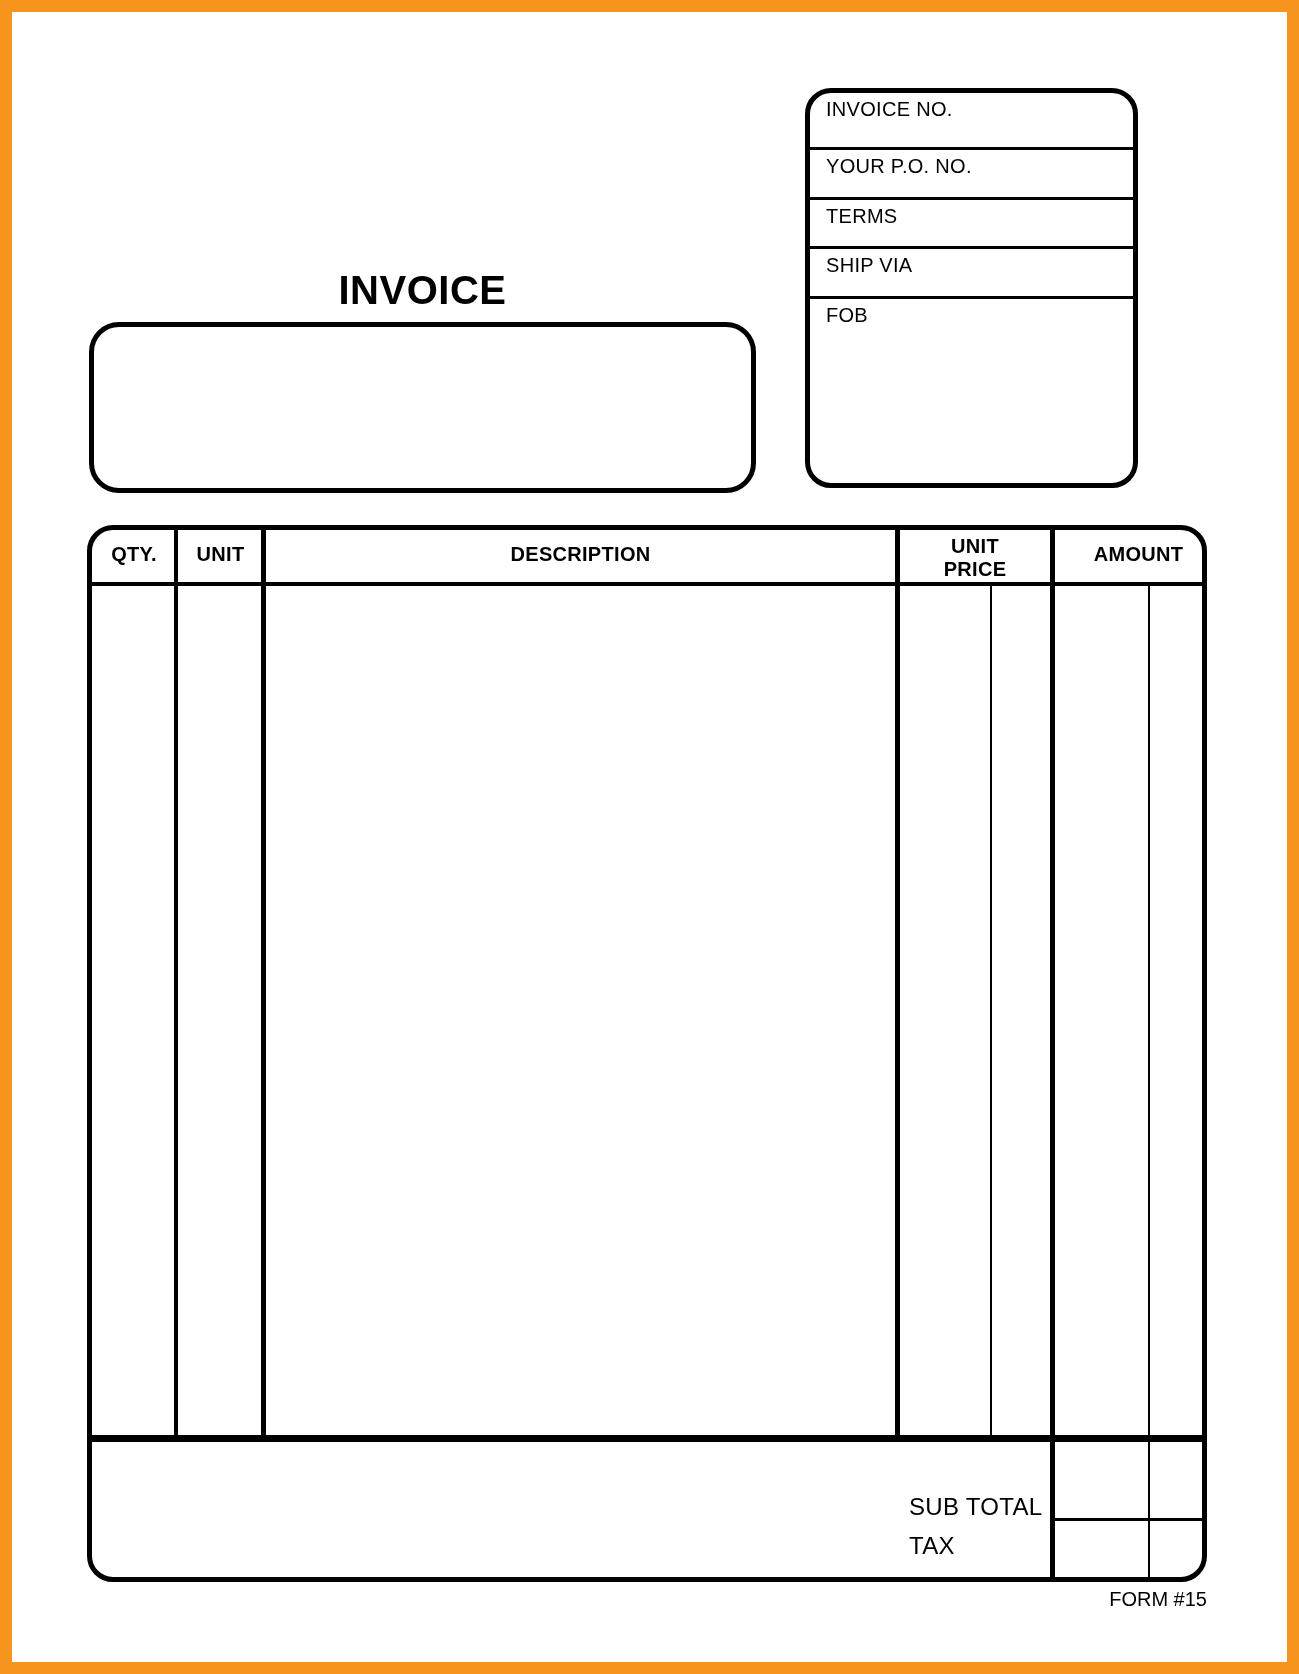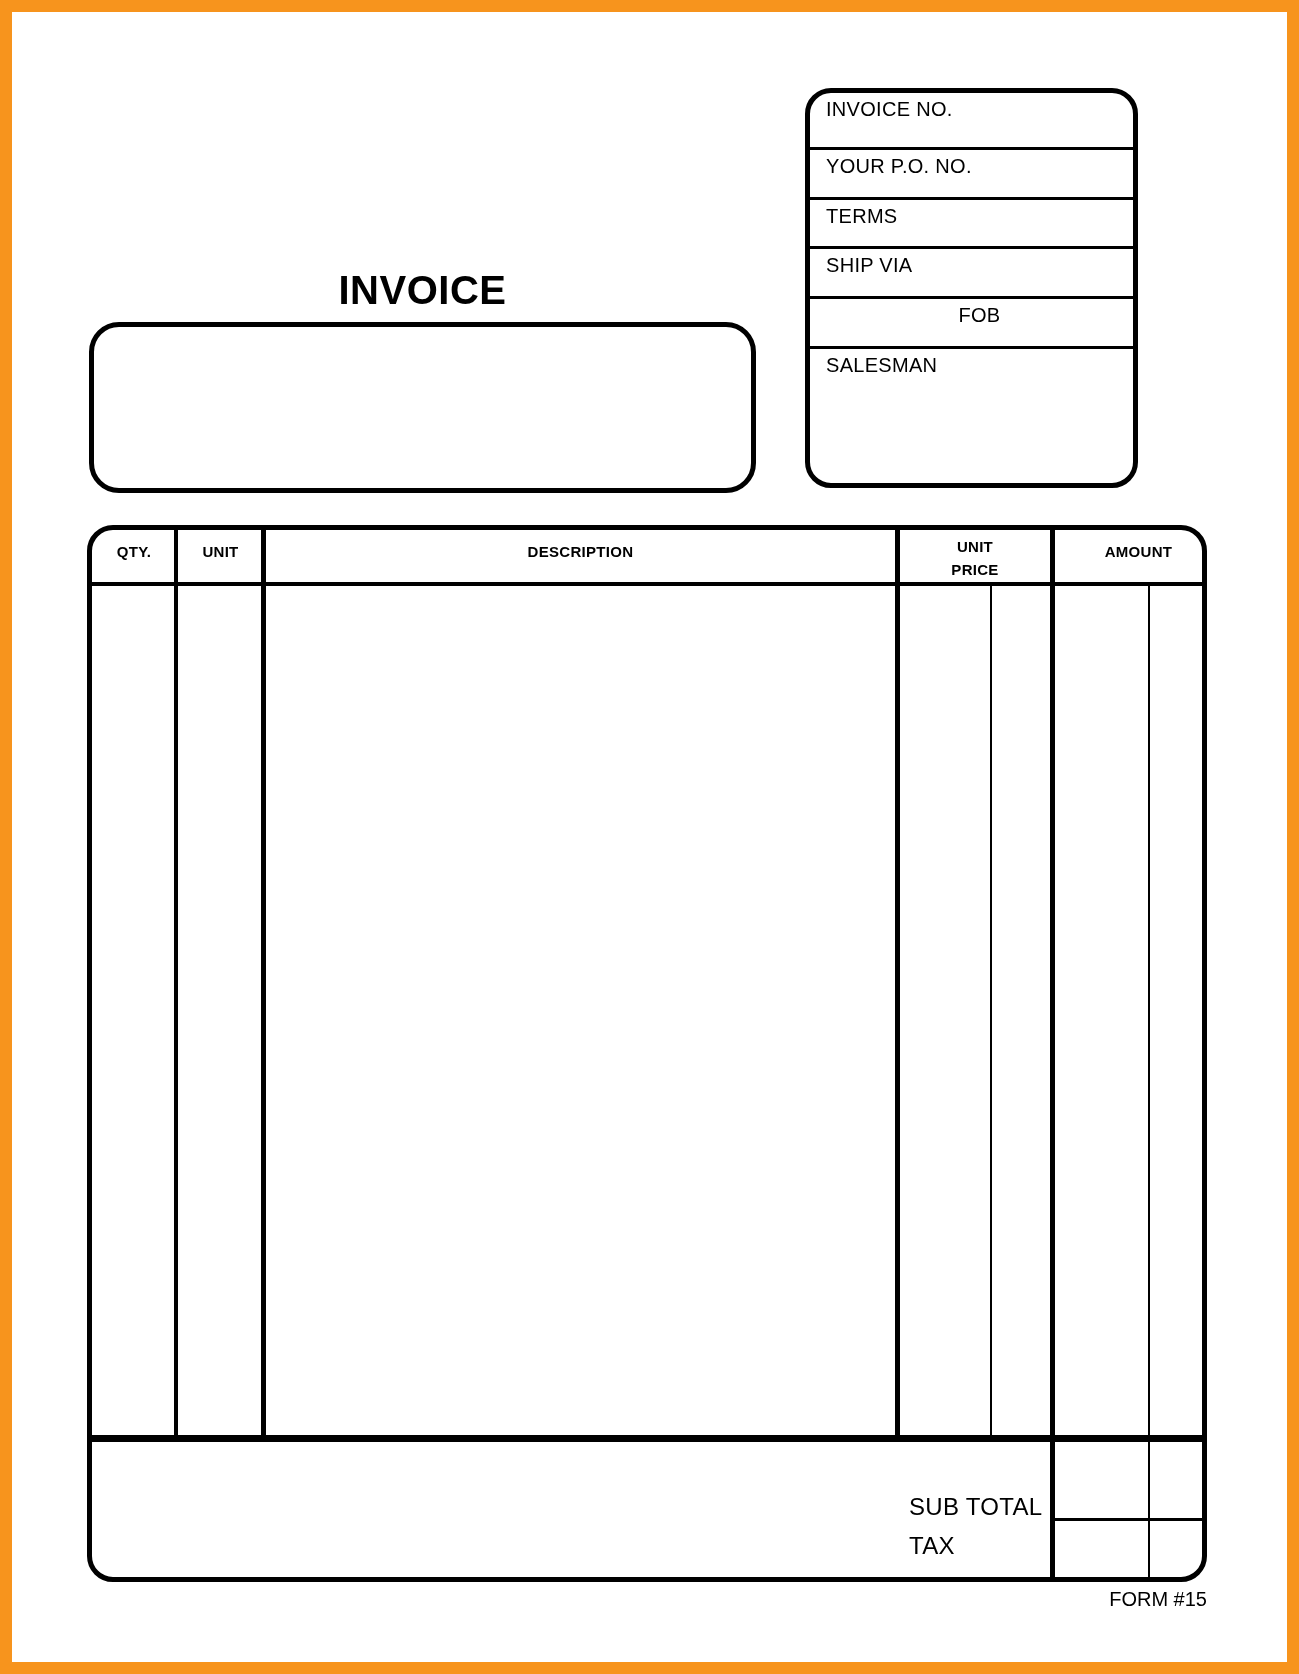--- a/index.html
+++ b/index.html
@@ -46,21 +46,21 @@
   .info-row { position: relative; border-bottom: 3px solid #000; }
   .info-row:last-child { border-bottom: none; }
   .info-row .info-label {
     display: block;
     padding: 5px 0 0 16px;
     font-size: 20px;
     letter-spacing: 0.3px;
   }
   .ir1 { height: 57px; } .ir2 { height: 50px; } .ir3 { height: 49px; }
   .ir4 { height: 50px; } .ir5 { height: 49px; } .ir6 { height: 50px; }
-  .ir7 { height: 50px; text-align: center; } .ir8 { flex: 1; }
+  .ir7 { height: 50px; } .ir8 { flex: 1; }
 
   
   .bill-box {
     position: absolute;
     left: 89px; top: 322px;
     width: 667px; height: 171px;
     border: 5px solid #000;
     border-radius: 30px;
     background: #fff;
   }
@@ -86,21 +86,21 @@
   .v-cents-price  { left: 898px; width: 2px; top: 52px; height: 858px; }
   .v-cents-amount { left: 1056px; width: 2px; top: 52px; height: 995px; }
 
   .h-header-bottom { top: 52px;  height: 4px; width: 1110px; }
   .h-body-bottom   { top: 905px; height: 7px; width: 1110px; }
   .h-total-divider { top: 988px; height: 3px; left: 958px; width: 152px; }
 
   .th {
     position: absolute;
     top: 13px;
-    font-size: 15px;
+    font-size: 20px;
     font-weight: bold;
     text-align: center;
     letter-spacing: 0.3px;
   }
   .th-qty    { left: 0;     width: 84px; }
   .th-unit   { left: 86px;  width: 85px; }
   .th-desc   { left: 174px; width: 629px; }
   .th-price  { left: 808px; width: 150px; top: 5px; line-height: 23px; }
   .th-amount { left: 963px; width: 167px; }
 
@@ -156,23 +156,20 @@
       <span class="info-label">YOUR P.O. NO.</span>
     </div>
     <div class="info-row ir5">
       <span class="info-label">TERMS</span>
     </div>
     <div class="info-row ir6">
       <span class="info-label">SHIP VIA</span>
     </div>
     <div class="info-row ir7">
       <span class="info-label">FOB</span>
-    </div>
-    <div class="info-row ir8">
-      <span class="info-label">SALESMAN</span>
     </div>
   </div>
 
   <div class="bill-box"></div>
 
   <div class="items-table">
 
     <div class="th th-qty">QTY.</div>
     <div class="th th-unit">UNIT</div>
     <div class="th th-desc">DESCRIPTION</div>

